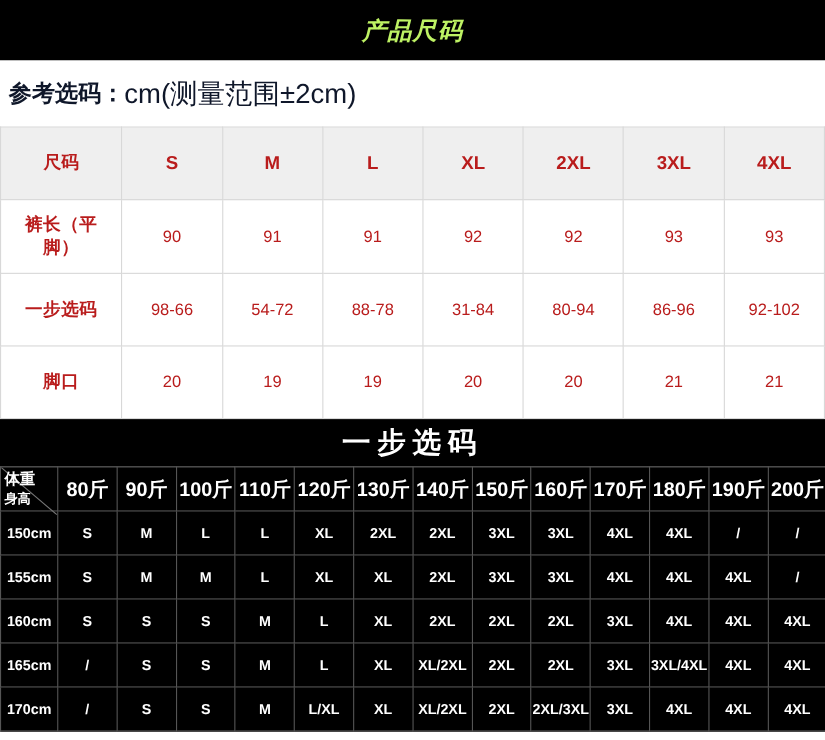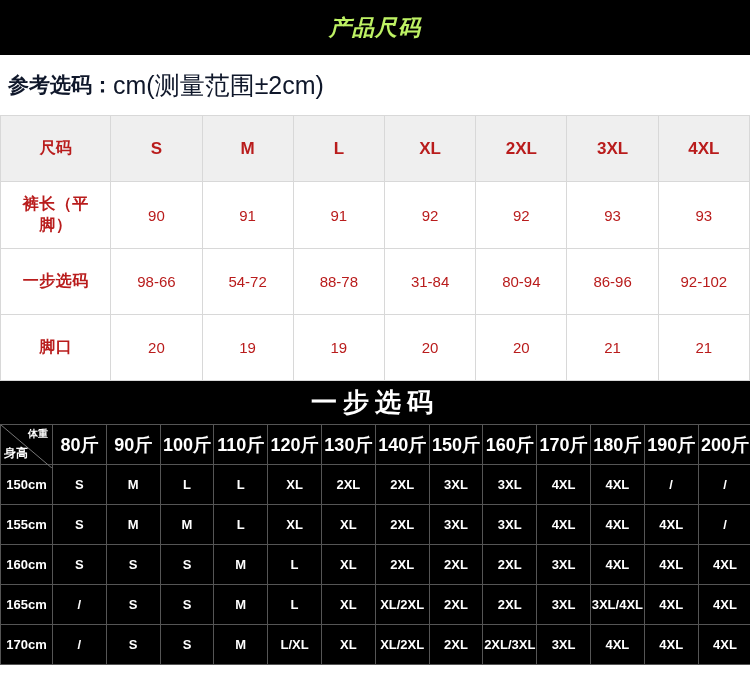--- a/index.html
+++ b/index.html
@@ -125,22 +125,22 @@
     padding: 0;
     height: 44px;
   }
   .corner-cell .diag {
     position: absolute;
     inset: 0;
   }
   .corner-cell .w-lbl {
     position: absolute;
     top: 2px;
-    right: 4px;
-    font-size: 10px;
+    right: 20px;
+    font-size: 14px;
     font-weight: bold;
   }
   .corner-cell .h-lbl {
     position: absolute;
     bottom: 2px;
     left: 3px;
     font-size: 12px;
     font-weight: bold;
     margin-top: 44px;
   }

